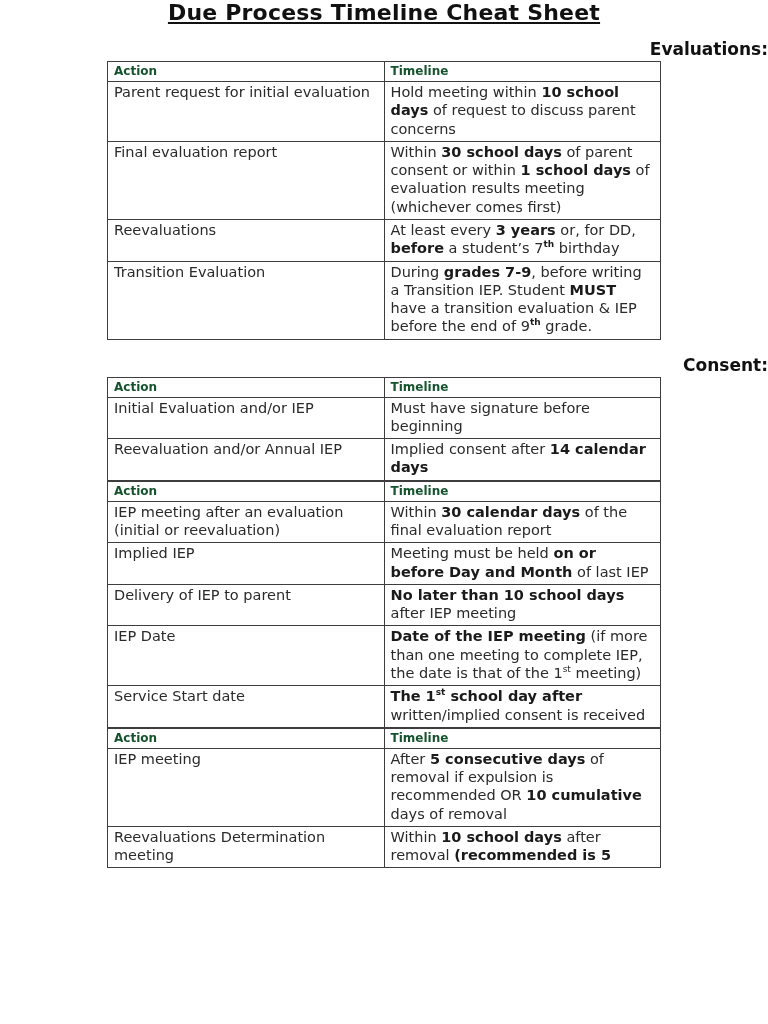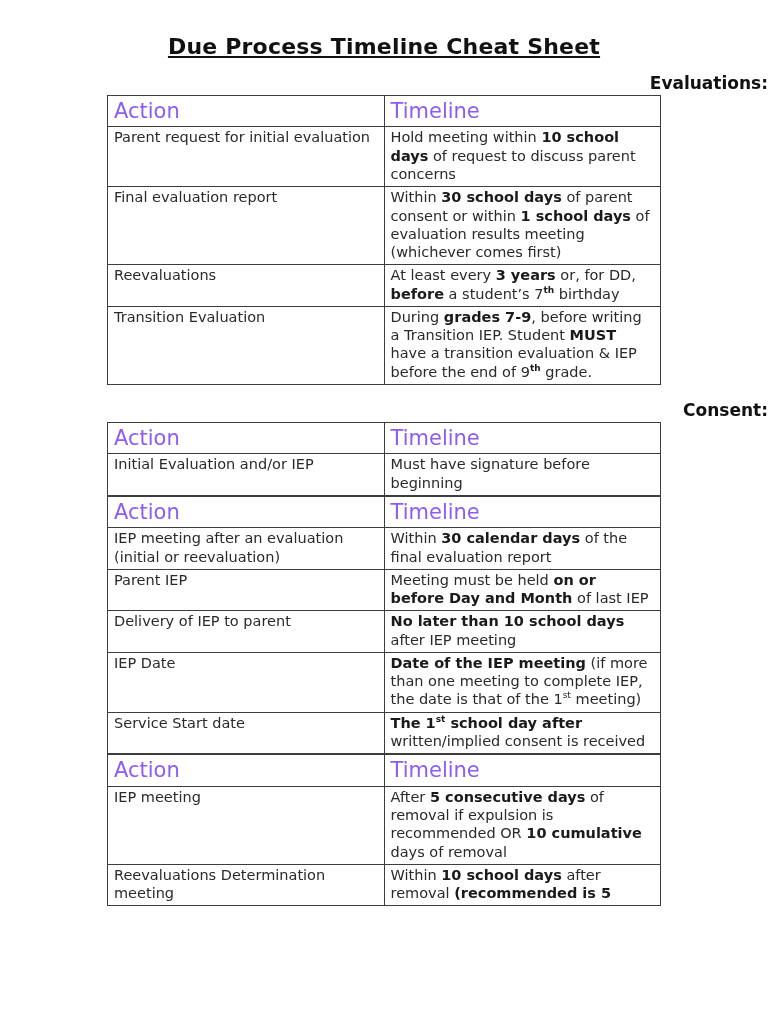--- a/index.html
+++ b/index.html
@@ -11,21 +11,20 @@
     width: 768px;
     height: 1024px;
     overflow: hidden;
     font-family: "DejaVu Sans", "Liberation Sans", sans-serif;
     color: #1c1c1c;
   }
   .page {
     width: 768px;
     height: 772px;
     box-sizing: border-box;
-    padding-top: 34px;
     background: #ffffff;
   }
   h1.doc-title {
     margin: 0 0 14px 0;
     text-align: center;
     font-size: 22px;
     font-weight: bold;
     text-decoration: underline;
     letter-spacing: 0.2px;
     color: #111;
@@ -50,23 +49,23 @@
     border: 1px solid #3d3d3d;
     vertical-align: top;
     text-align: left;
     padding: 1px 6px 3px 6px;
     font-size: 14.5px;
     line-height: 1.26;
     color: #2a2a2a;
     word-wrap: break-word;
   }
   .tl-table th {
-    font-size: 21px;
-    font-weight: normal;
-    color: #8b5cf6;
+    font-size: 12px;
+    font-weight: bold;
+    color: #14532d;
     padding-top: 2px;
     padding-bottom: 2px;
   }
   .tl-table td b {
     color: #1a1a1a;
   }
   sup {
     font-size: 0.62em;
     line-height: 0;
     vertical-align: super;
@@ -119,40 +118,44 @@
           <th>Action</th>
           <th>Timeline</th>
         </tr>
       </thead>
       <tbody>
   <tr>
     <td>Initial Evaluation and/or IEP</td>
     <td>Must have signature before beginning</td>
   </tr>
 
+  <tr>
+    <td>Reevaluation and/or Annual IEP</td>
+    <td>Implied consent after <b>14 calendar days</b></td>
+  </tr>
 </tbody>
     </table>
   </section>
 
   <section class="tl-section">
     <table class="tl-table">
       <thead>
         <tr>
           <th>Action</th>
           <th>Timeline</th>
         </tr>
       </thead>
       <tbody>
   <tr>
     <td>IEP meeting after an evaluation (initial or reevaluation)</td>
     <td>Within <b>30 calendar days</b> of the final evaluation report</td>
   </tr>
 
   <tr>
-    <td>Parent IEP</td>
+    <td>Implied IEP</td>
     <td>Meeting must be held <b>on or before Day and Month</b> of last IEP</td>
   </tr>
 
   <tr>
     <td>Delivery of IEP to parent</td>
     <td><b>No later than 10 school days</b> after IEP meeting</td>
   </tr>
 
   <tr>
     <td>IEP Date</td>

